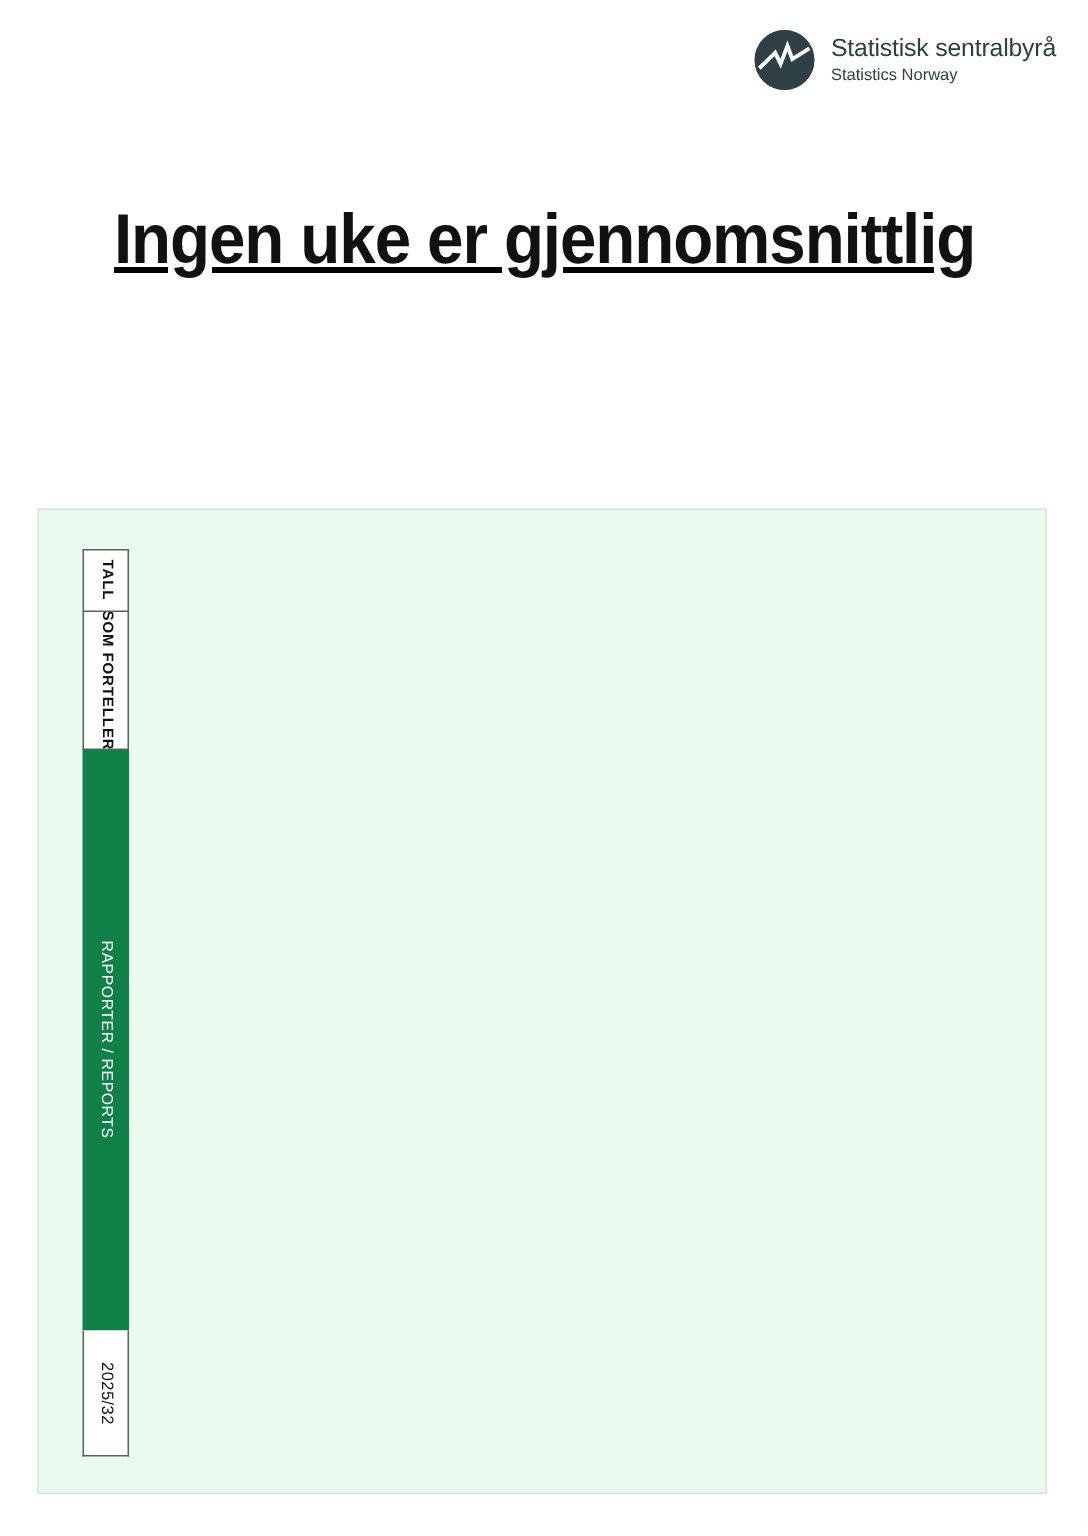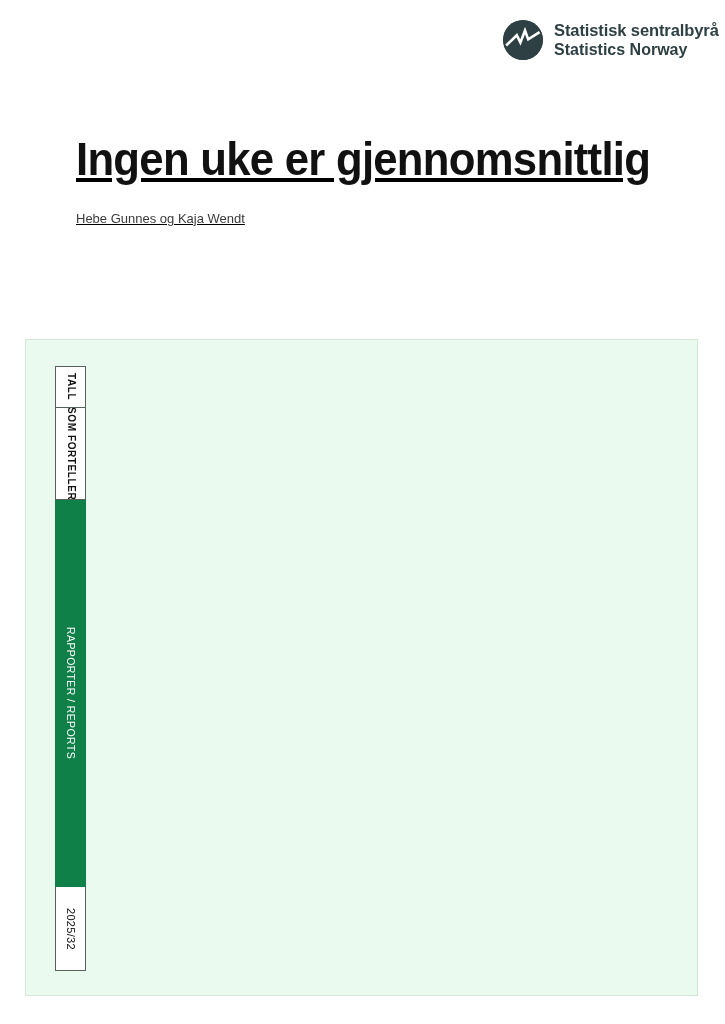--- a/index.html
+++ b/index.html
@@ -40,28 +40,28 @@
     height: 40px;
   }
   .logo-text {
     display: flex;
     flex-direction: column;
     justify-content: center;
     line-height: 1;
   }
   .logo-name {
     font-size: 16.5px;
-    font-weight: bold;
+    font-weight: normal;
     color: #2e4044;
     letter-spacing: -0.1px;
     white-space: nowrap;
   }
   .logo-sub {
-    font-size: 16px;
-    font-weight: bold;
+    font-size: 11px;
+    font-weight: normal;
     color: #2e4044;
     margin-top: 4px;
     white-space: nowrap;
   }
 
   
   .title-block {
     position: absolute;
     left: 76px;
     top: 134px;
@@ -175,21 +175,20 @@
     </svg>
   </div>
   <div class="logo-text">
     <span class="logo-name">Statistisk sentralbyrå</span>
     <span class="logo-sub">Statistics Norway</span>
   </div>
 </div>
 
 <div class="title-block">
   <h1 class="doc-title">Ingen uke er gjennomsnittlig</h1>
-  <p class="doc-authors">Hebe Gunnes og Kaja Wendt</p>
 </div>
 
 <div class="cover-panel">
 
   <div class="spine">
 
     <div class="spine-box tall">
       <span class="vtext kicker">TALL</span>
     </div>
 

